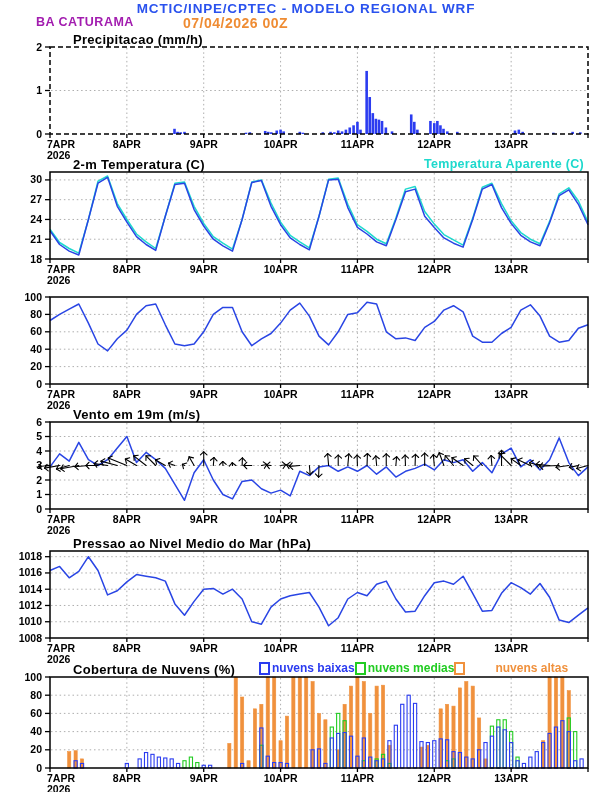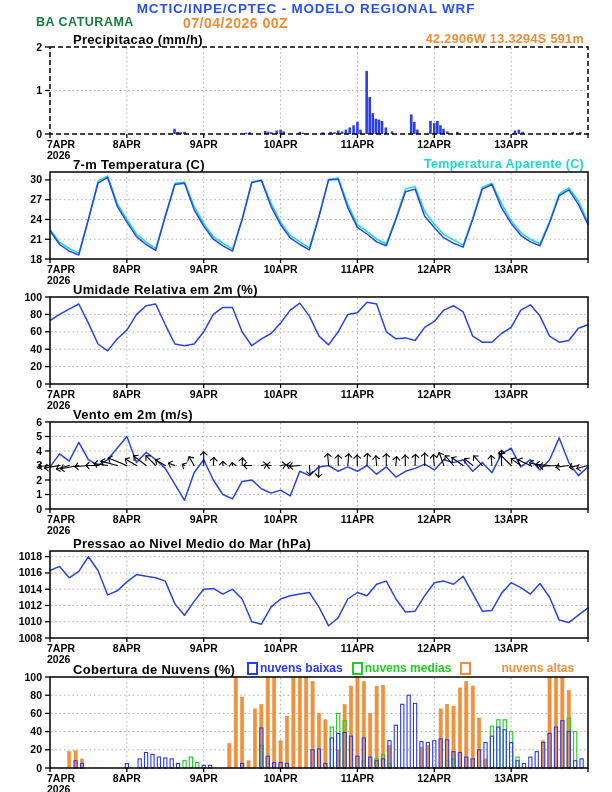--- a/index.html
+++ b/index.html
@@ -5,40 +5,38 @@
   html,body{margin:0;padding:0;background:#fff;}
   .page{position:relative;width:612px;height:792px;background:#fff;overflow:hidden;
         font-family:"Liberation Sans",sans-serif;}
   .hdr1{position:absolute;top:1px;left:0;width:612px;text-align:center;
         font-size:13.5px;font-weight:700;letter-spacing:.8px;}
   .hdr2-station{position:absolute;top:15px;left:36px;font-size:12.5px;font-weight:700;letter-spacing:.5px;}
   .hdr2-run{position:absolute;top:15px;left:183px;font-size:14px;font-weight:700;letter-spacing:.5px;}
   .coords{position:absolute;top:32px;right:28px;font-size:12.5px;font-weight:700;letter-spacing:.4px;}
   .ptitle{position:absolute;left:73px;font-size:13px;font-weight:700;color:#000;letter-spacing:.3px;white-space:nowrap;}
   .ptitle2{position:absolute;right:28px;font-size:12.5px;font-weight:700;letter-spacing:.3px;white-space:nowrap;}
-  .legend{position:absolute;left:247px;display:flex;gap:9px;font-size:12px;font-weight:700;white-space:nowrap;}
+  .legend{position:absolute;left:259px;display:flex;font-size:12px;font-weight:700;white-space:nowrap;}
   .legend .item{display:flex;align-items:center;gap:2px;}
   .sq{display:inline-block;width:7px;height:9px;border:2px solid #000;background:#fff;}
   svg{position:absolute;top:0;left:0;}
   text{font-family:"Liberation Sans",sans-serif;font-weight:700;}
 </style>
 </head>
 <body>
 
 <div class="page">
   <div class="hdr1" style="color: rgb(42, 82, 238);">MCTIC/INPE/CPTEC - MODELO REGIONAL WRF</div>
-  <span class="hdr2-station" style="color: #15803d;">BA CATURAMA</span>
+  <span class="hdr2-station" style="color: #a21caf;">BA CATURAMA</span>
   <span class="hdr2-run" style="color: rgb(239, 140, 51);">07/04/2026 00Z</span>
-  <div class="coords" style="color: rgb(239, 140, 51);">42.2906W 13.3294S 591m</div>
 
   <div class="ptitle" style="top:32px">Precipitacao (mm/h)</div>
-  <div class="ptitle" style="top:157px">7-m Temperatura (C)</div>
+  <div class="ptitle" style="top:157px">2-m Temperatura (C)</div>
   <div class="ptitle2" style="top: 157px; color: rgb(30, 217, 205); text-align: center;">Temperatura Aparente (C)</div>
-  <div class="ptitle" style="top:282px">Umidade Relativa em 2m (%)</div>
-  <div class="ptitle" style="top:407px">Vento em 2m (m/s)</div>
+  <div class="ptitle" style="top:407px">Vento em 19m (m/s)</div>
   <div class="ptitle" style="top:662px">Cobertura de Nuvens (%)</div>
   <div class="ptitle" style="top:536px">Pressao ao Nivel Medio do Mar (hPa)</div>
 
   <div class="legend" style="top:661px">
     <span class="item">
       <span class="sq" style="border-color: rgb(43, 60, 240);"></span>
       <span style="color: rgb(43, 60, 240);">nuvens baixas</span>
     </span>
     <span class="item">
       <span class="sq" style="border-color: rgb(34, 204, 34);"></span>

